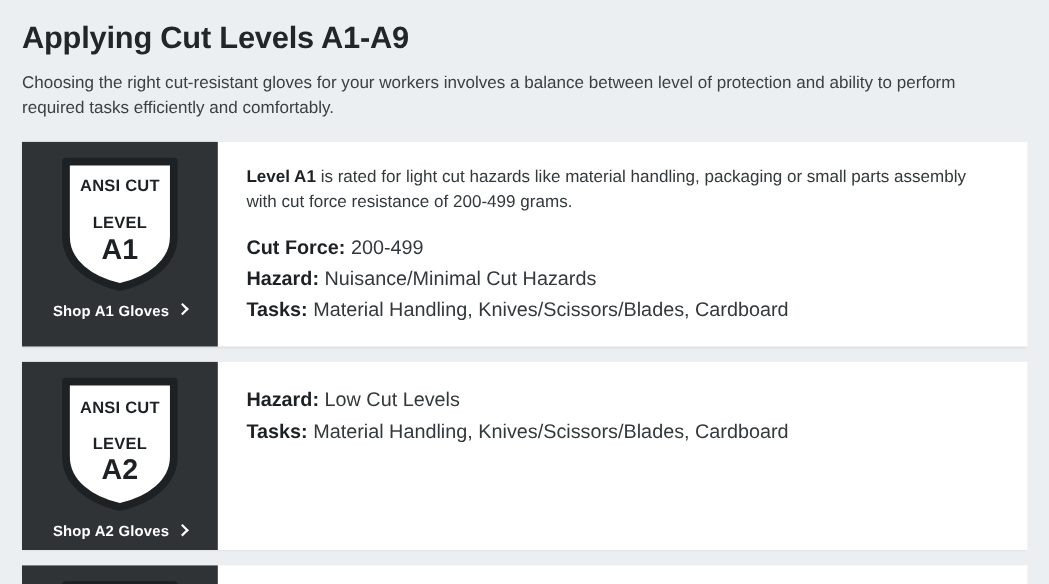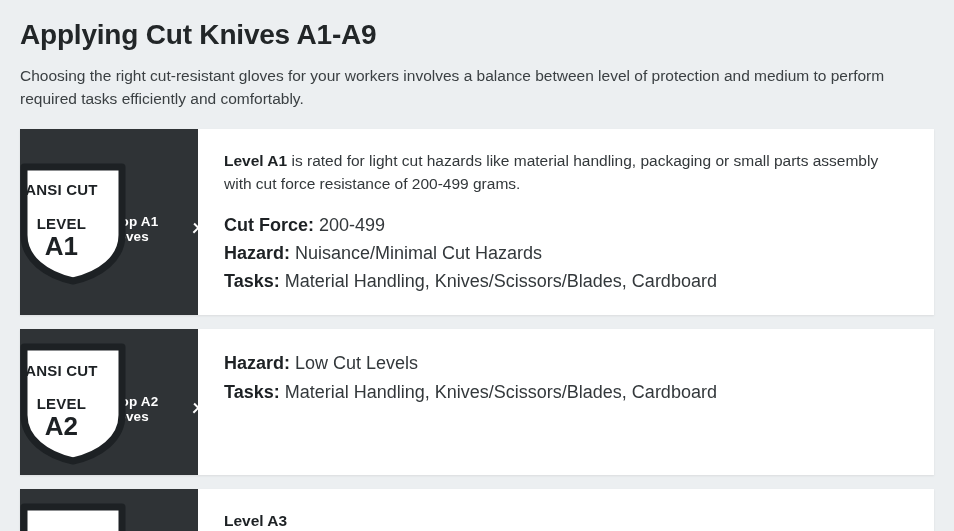--- a/index.html
+++ b/index.html
@@ -39,20 +39,21 @@
     background: #ffffff;
     margin-bottom: 14px;
     box-shadow: 0 1px 2px rgba(0,0,0,0.08);
   }
   .badge-panel {
     width: 178px;
     min-width: 178px;
     background: #2f3336;
     position: relative;
     display: flex;
+    flex-direction: column;
     align-items: center;
     justify-content: flex-start;
     padding: 14px 0 10px 0;
   }
   .shield {
     position: relative;
     width: 106px;
     height: 122px;
     display: flex;
     flex-direction: column;
@@ -132,22 +133,22 @@
   .spec-label {
     font-weight: bold;
     color: #1d2124;
   }
 </style>
 </head>
 <body>
 
 <div class="page">
 
-  <h1 class="page-title">Applying Cut Knives A1-A9</h1>
-  <p class="intro">Choosing the right cut-resistant gloves for your workers involves a balance between level of protection and medium to perform required tasks efficiently and comfortably.</p>
+  <h1 class="page-title">Applying Cut Levels A1-A9</h1>
+  <p class="intro">Choosing the right cut-resistant gloves for your workers involves a balance between level of protection and ability to perform required tasks efficiently and comfortably.</p>
 
   <div class="level-card">
     <div class="badge-panel">
       <div class="shield">
         <svg class="shield-svg" width="106" height="122" viewBox="0 0 106 122">
           <path d="M4 4 H102 V72 C102 96 80 112 53 118 C26 112 4 96 4 72 Z" fill="#ffffff" stroke="#1d2124" stroke-width="7" stroke-linejoin="round"></path>
         </svg>
         <div class="shield-text">
           <span class="shield-ansi">ANSI CUT</span>
           <span class="shield-cut">LEVEL</span>

